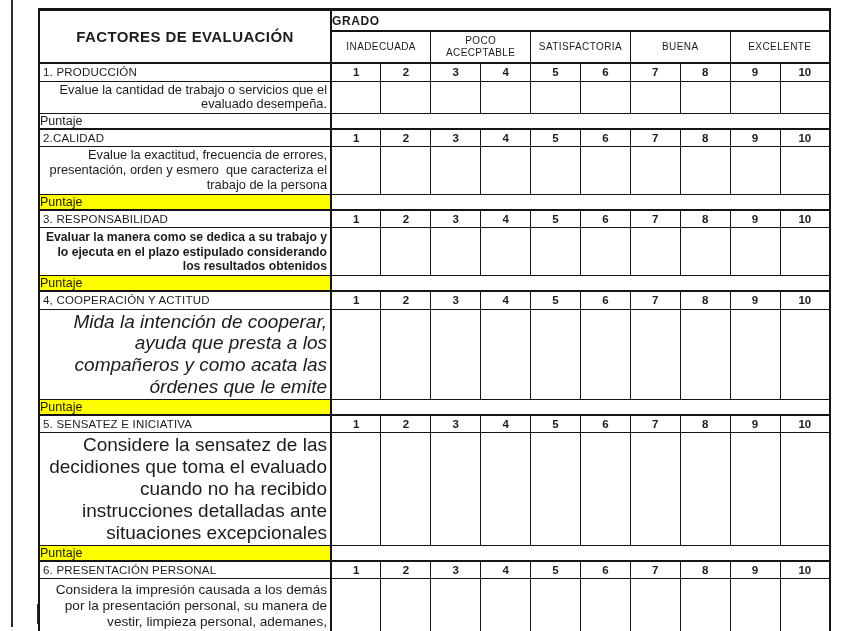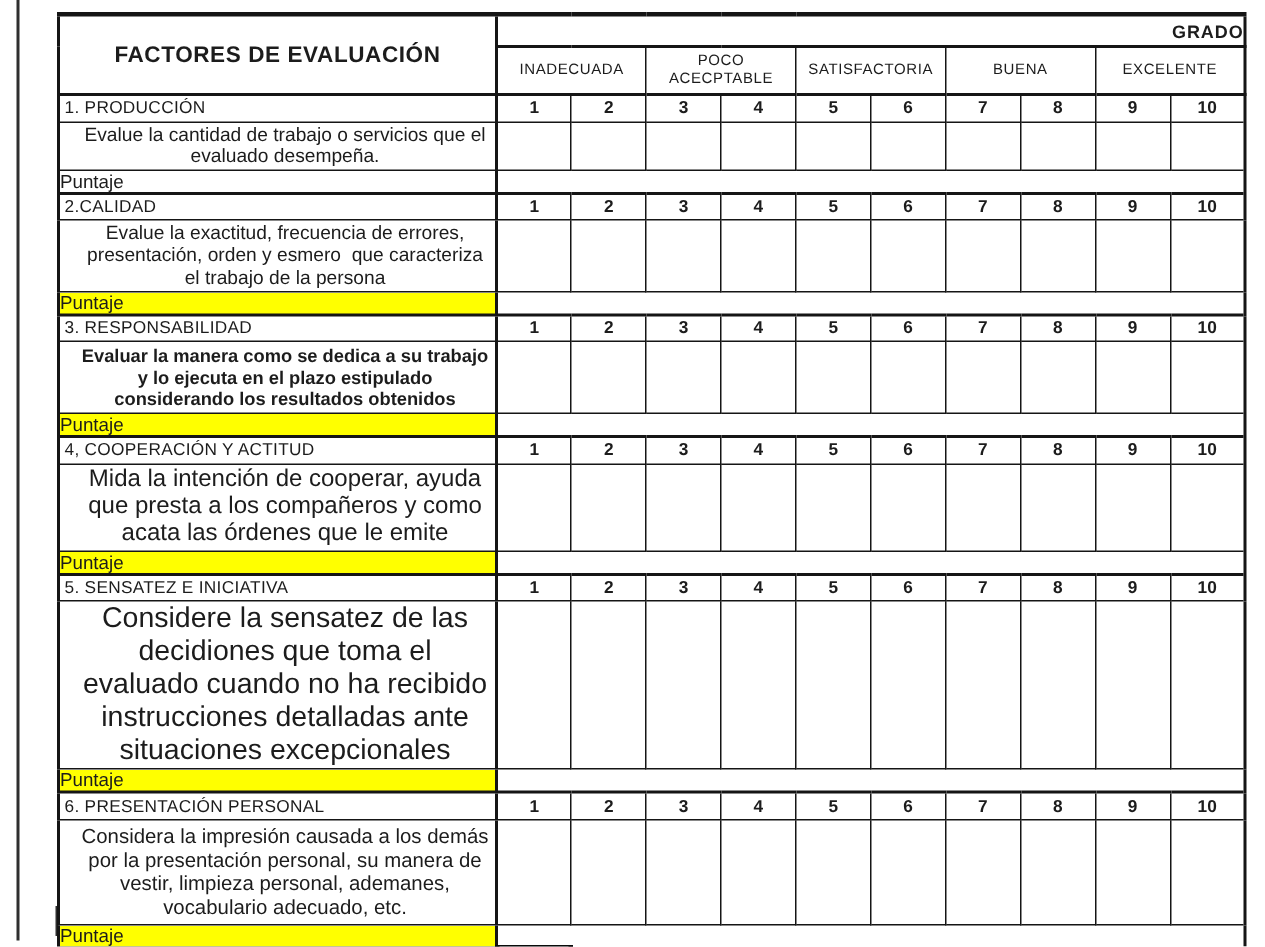--- a/index.html
+++ b/index.html
@@ -29,47 +29,47 @@
   tr > td:last-child, tr > th:last-child{border-right:2px solid #151515;}
 
   
   th.factors{
     border:2px solid #151515;border-top:3px solid #151515;
     font-size:15px;font-weight:bold;letter-spacing:.4px;
     text-align:center;vertical-align:middle;
   }
   th.grado{
     border:2px solid #151515;border-top:3px solid #151515;
-    height:19px;font-size:12px;font-weight:bold;letter-spacing:.6px;text-align:right;margin-top:42px;
+    height:19px;font-size:12px;font-weight:bold;letter-spacing:.6px;text-align:left;margin-top:42px;
   }
   th.level{
     height:28px;border-bottom:2px solid #151515;
     font-size:10px;font-weight:normal;letter-spacing:.4px;
     text-align:center;vertical-align:middle;line-height:1.2;padding:1px;
   }
 
   
   tr.rt{height:18px;}
   td.ftitle{
     font-size:11.5px;font-weight:normal;letter-spacing:.2px;
     text-align:left;vertical-align:middle;padding:1px 2px 1px 3px;
     border-top:2px solid #151515;
   }
   td.num{
     font-size:11.5px;font-weight:bold;text-align:center;vertical-align:middle;
     border-top:2px solid #151515;
   }
   td.desc{
-    vertical-align:middle;text-align:center;padding:1px 3px 1px 13px;
+    vertical-align:middle;text-align:right;padding:1px 3px 1px 3px;
     white-space:pre-wrap;line-height:1.15;
   }
   .d0{font-size:12.8px;padding-left:13px;}
   .d1{font-size:12.8px;padding-left:13px;}
   .d2{font-size:12.2px;font-weight:bold;}
-  .d3{font-size:16px;}
+  .d3{font-size:19px;font-style:italic;}
   .d4{font-size:19px;}
   .d5{font-size:13.6px;line-height:1.25;}
   tr.rd0{height:30px;} tr.rd1{height:46px;} tr.rd2{height:48px;}
   tr.rd3{height:51px;} tr.rd4{height:63px;} tr.rd5{height:70px;}
 
   tr.rp{height:15px;}
   tr.rp-last{height:13px;}
   td.pl{font-size:12.5px;text-align:left;vertical-align:middle;}
   td.pv{}
   td.pv-last{border-bottom:none;}

